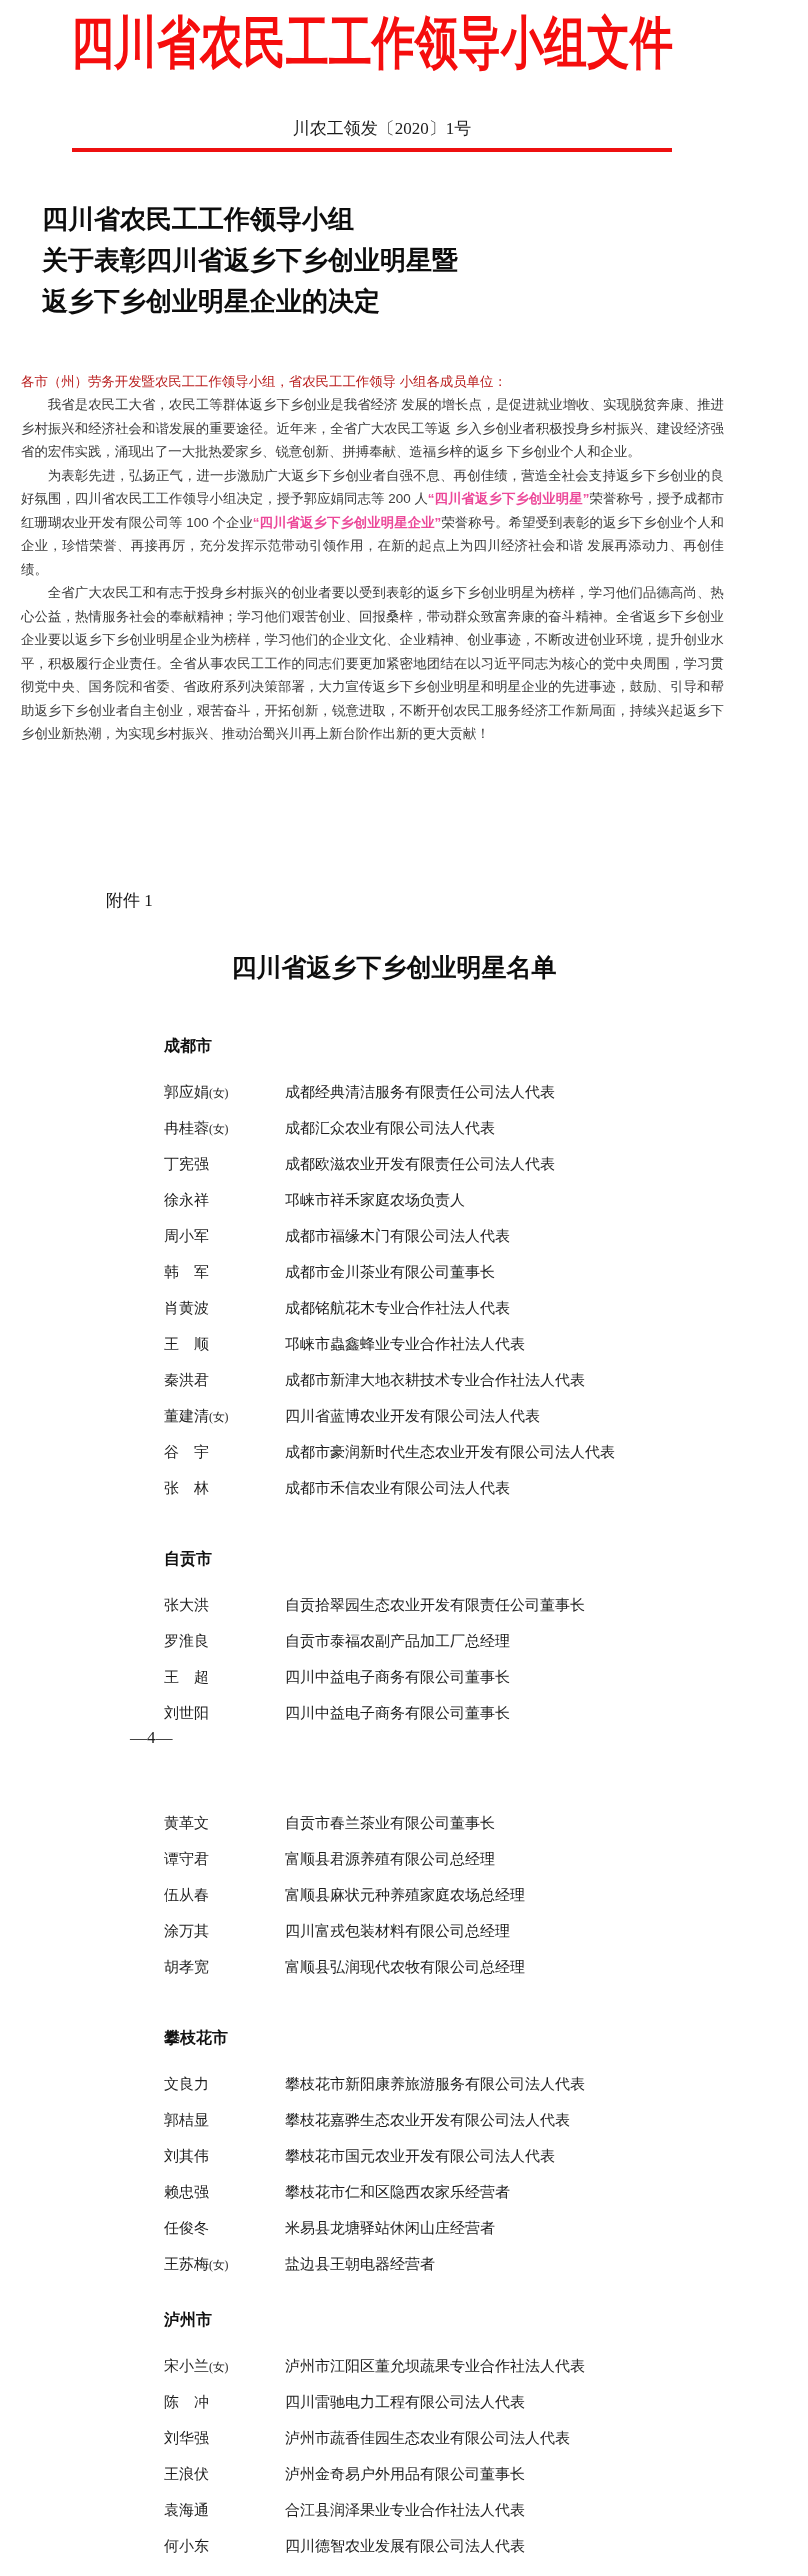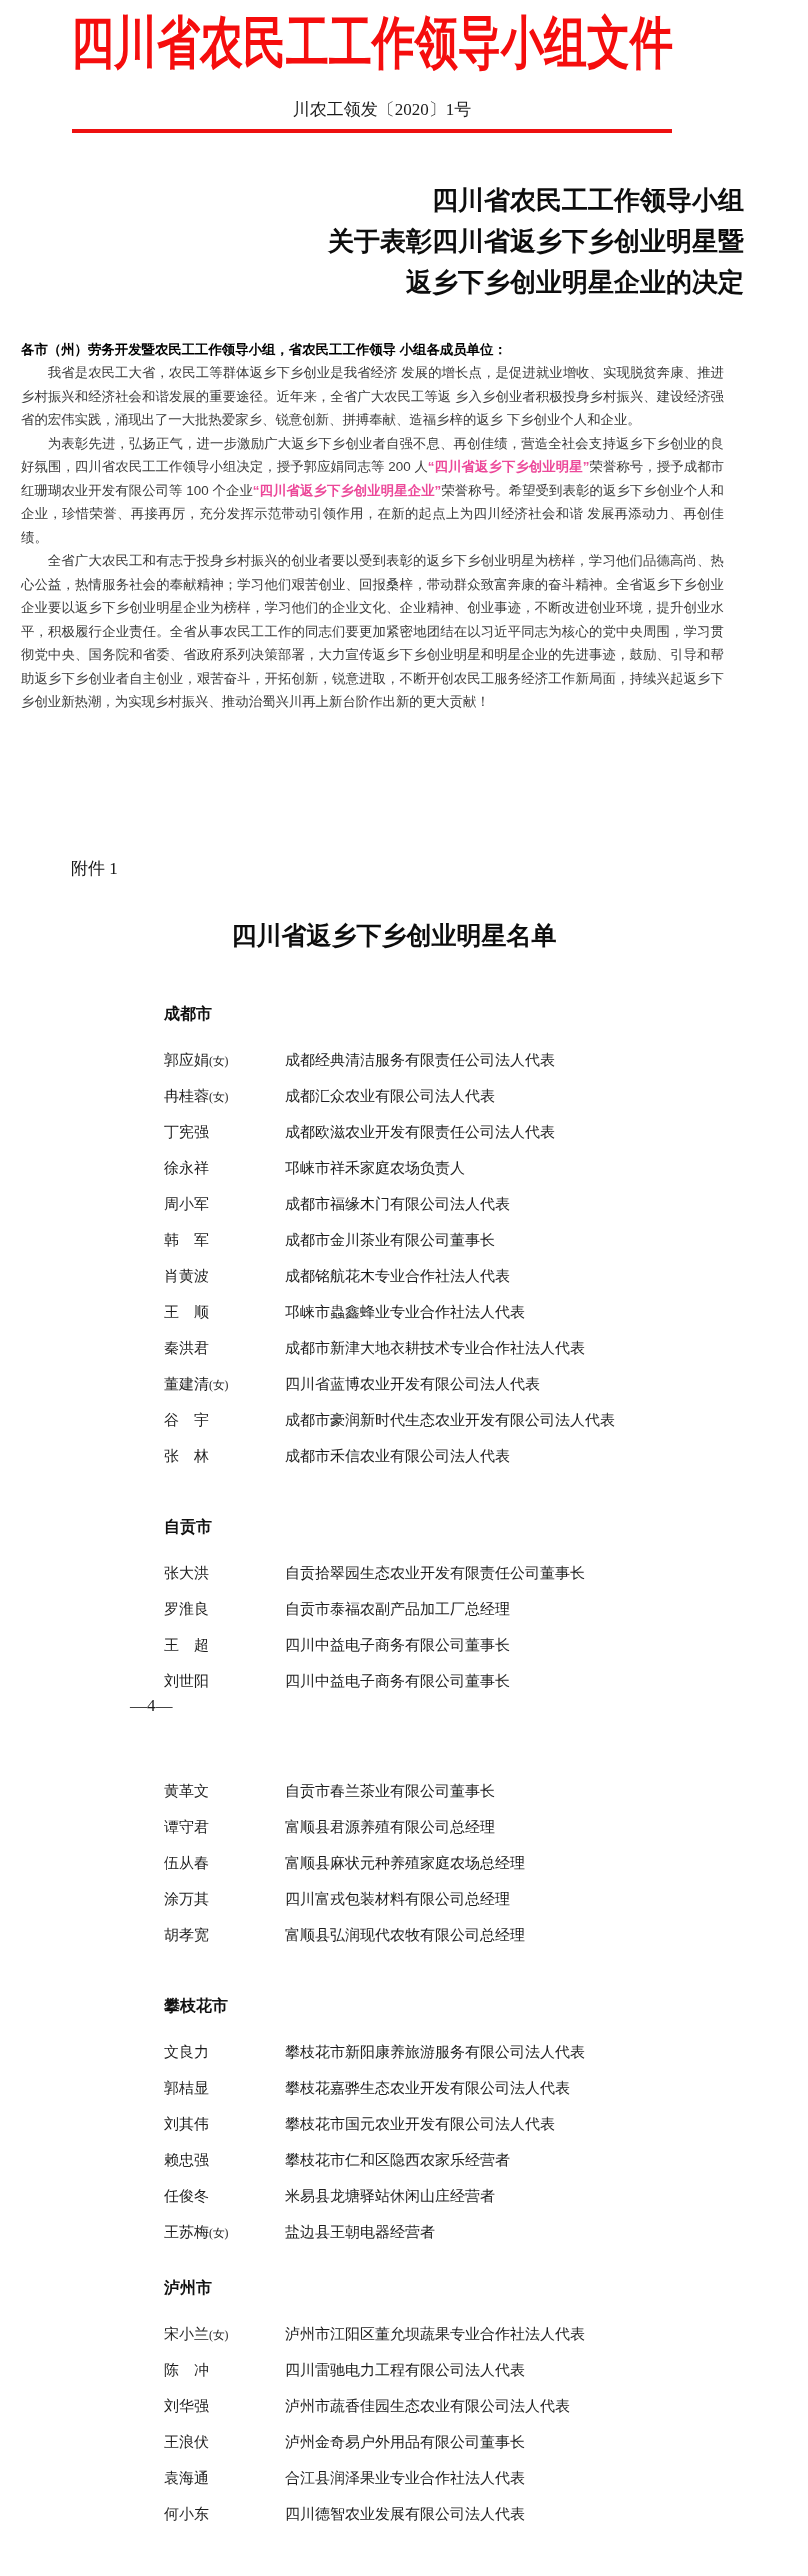--- a/index.html
+++ b/index.html
@@ -2,33 +2,33 @@
 <html style="font-size:13.4px"><head>
 <meta charset="utf-8">
 <style>
   html,body{margin:0;padding:0;background:#ffffff;}
   .page{position:relative;width:744px;min-height:2576px;background:#fff;overflow:hidden;
         font-family:"Liberation Serif",serif;color:#222;}
   
   .doc-header{margin:5px auto 0;text-align:center;color:#f50d0d;font-weight:bold;
     font-size:43px;letter-spacing:0px;transform:scaleY(1.32);transform-origin:center top;
     height:59px;white-space:nowrap;font-family:"Liberation Serif",serif;}
-  .docnum{margin-top:34px;text-align:center;font-size:17px;color:#1b1b1b;padding-left:20px;}
+  .docnum{margin-top:53px;text-align:center;font-size:17px;color:#1b1b1b;padding-left:20px;}
   .redline{width:600px;height:3.4px;background:#ee1010;margin:8.4px auto 0;}
   
-  .doc-title{margin-top:47px;text-align:right;font-weight:bold;font-size:26px;
+  .doc-title{margin-top:47px;text-align:left;font-weight:bold;font-size:26px;
     line-height:41px;color:#0d0d0d;margin-left:42px;}
   
   .bodywrap{padding:0 20px 0 21px;font-family:"Liberation Sans",sans-serif;}
-  .salutation{margin:35px 0 0 0;font-size:13.4px;line-height:23.5px;color:#000000;font-weight:700;}
+  .salutation{margin:48px 0 0 0;font-size:13.4px;line-height:23.5px;color:#b91c1c;font-weight:400;}
   .para{margin:0;font-size:13.4px;line-height:23.5px;color:#3a3a3a;text-align:justify;
     text-indent:2em;font-weight:500;}
   .para .red{color:#ec4899;font-weight:bold;}
   
-  .attach{margin:143px 0 0 71px;font-size:17px;color:#151515;}
+  .attach{margin:143px 0 0 106px;font-size:17px;color:#151515;}
   .list-title{margin-top:39px;text-align:center;font-weight:bold;font-size:25px;
     line-height:34px;color:#0d0d0d;margin-left:44px;}
   .list{margin-top:0;}
   .city{margin:50px 0 8.4px 164px;font-size:16px;line-height:22.6px;font-weight:700;
     color:#111;font-family:Liberation Sans, sans-serif;}
   .city.luzhou-fix{margin-top:35px;}
   .lrow{position:relative;height:36px;display:flex;align-items:flex-end;margin-left:164px;
     font-size:15px;color:#1d1d1d;}
   .lrow .nm{display:inline-block;width:121px;flex:0 0 121px;}
   .lrow .fx{font-size:11.7px;}

